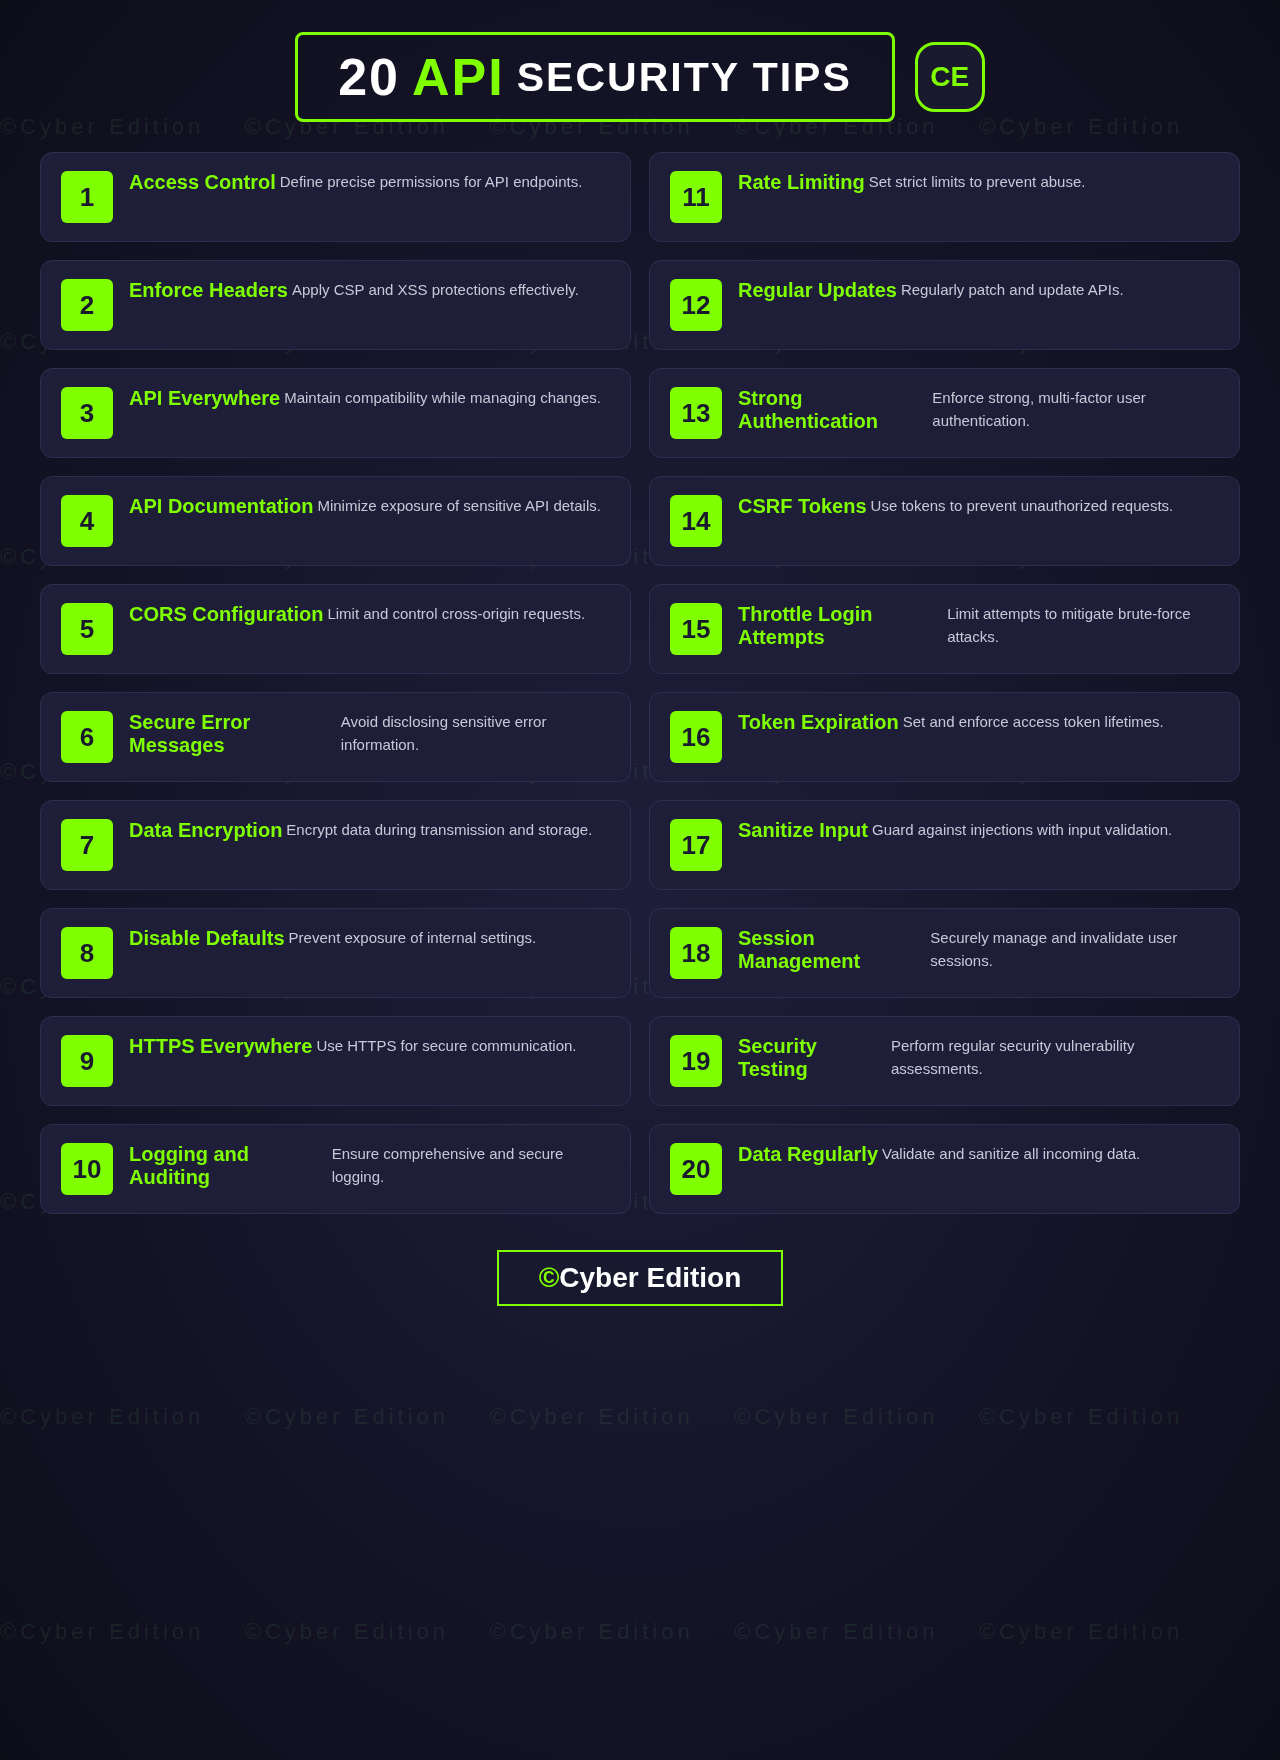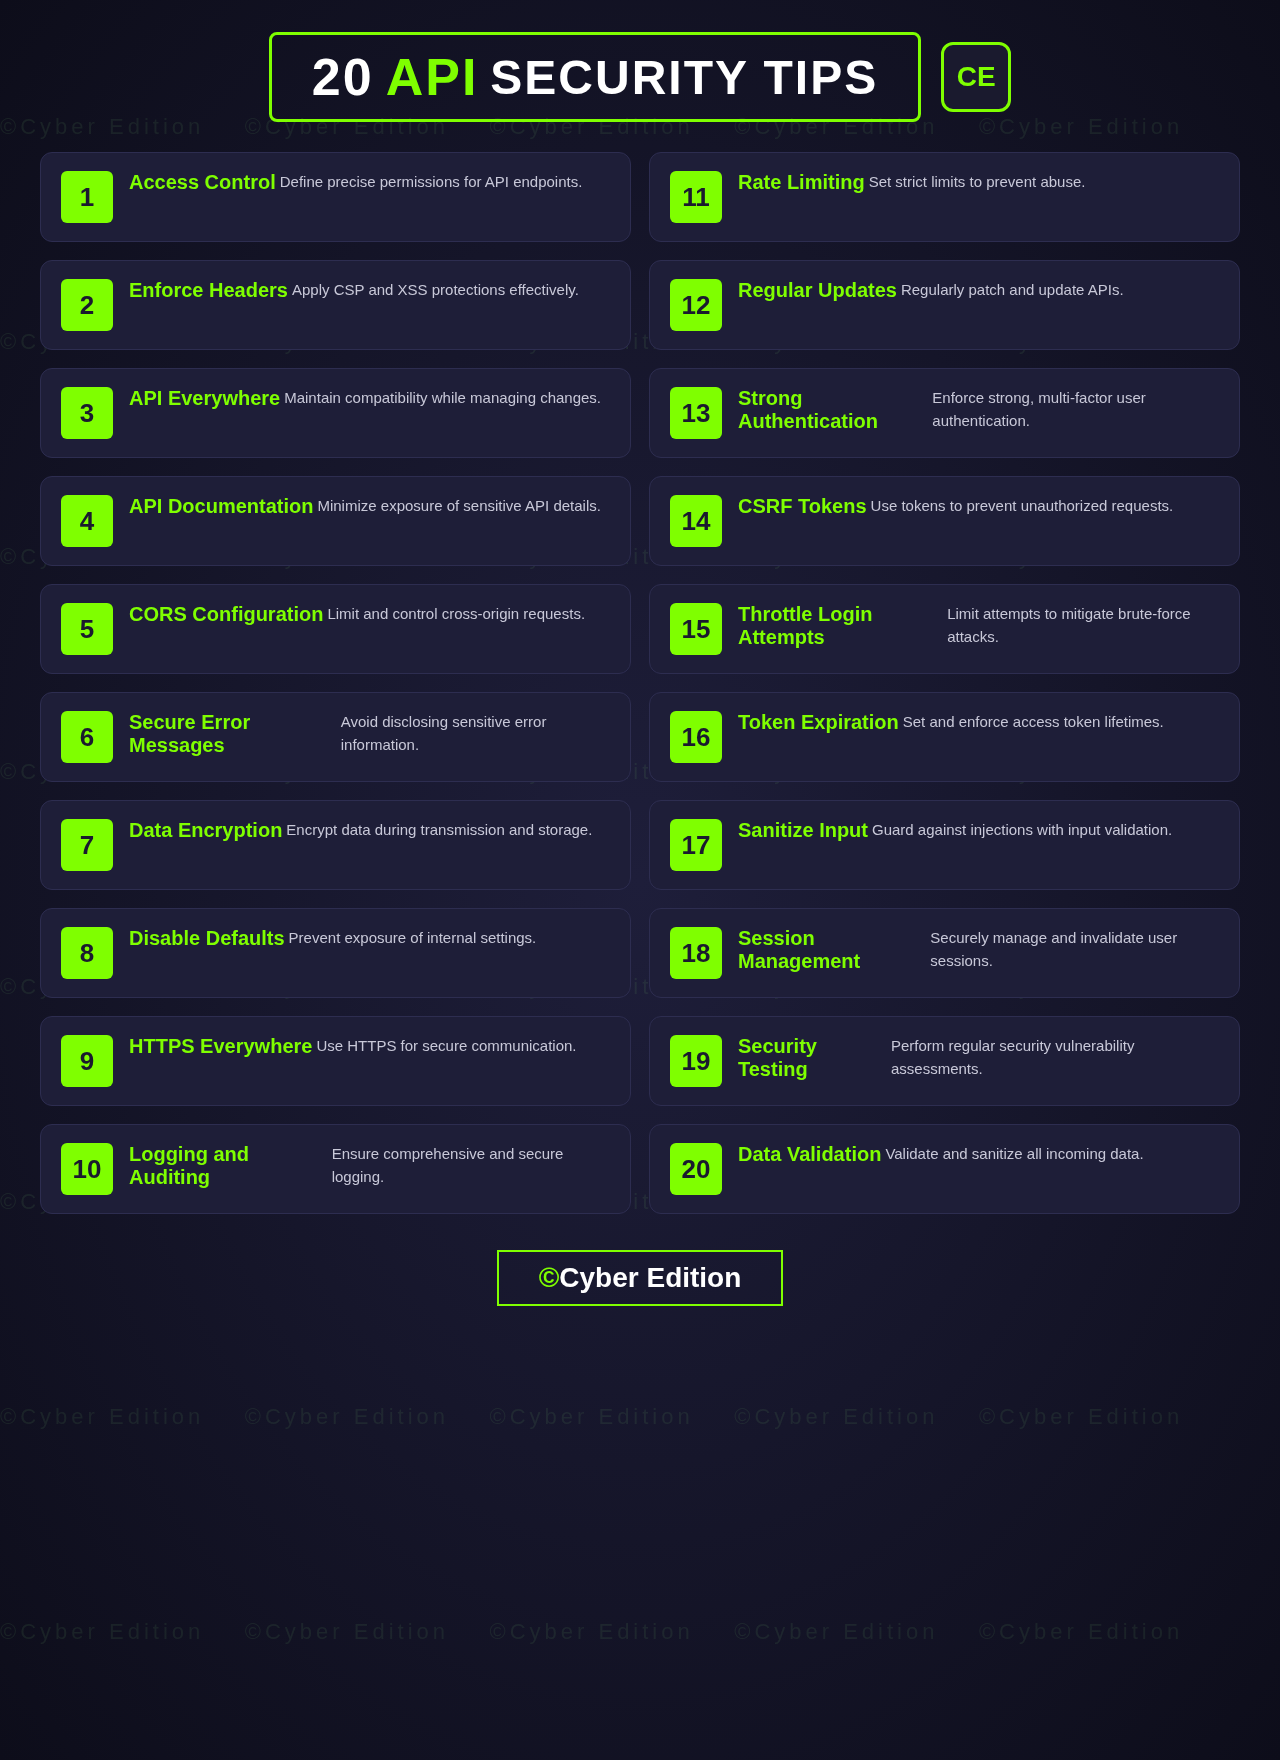--- a/index.html
+++ b/index.html
@@ -70,28 +70,28 @@
 
     .title-api {
       color: #7fff00;
       font-size: 52px;
       font-weight: 700;
       letter-spacing: 2px;
     }
 
     .title-rest {
       color: #ffffff;
-      font-size: 48px;
+      font-size: 41px;
       font-weight: 900;
       letter-spacing: 2px;
     }
 
     .logo-box {
       border: 3px solid #7fff00;
-      border-radius: 12px;
+      border-radius: 20px;
       width: 70px;
       height: 70px;
       display: flex;
       align-items: center;
       justify-content: center;
       background: #1a1a2e;
     }
 
     .logo-text {
       color: #7fff00;
@@ -375,21 +375,21 @@
       <div class="tip-content">
         <span class="tip-title">Logging and Auditing</span>
         <span class="tip-desc">Ensure comprehensive and secure logging.</span>
       </div>
     </div>
       <div class="tip-card">
       <div class="tip-number-box">
         <span class="tip-number">20</span>
       </div>
       <div class="tip-content">
-        <span class="tip-title">Data Validation</span>
+        <span class="tip-title">Data Regularly</span>
         <span class="tip-desc">Validate and sanitize all incoming data.</span>
       </div>
     </div>
     </div>
 
   <div class="footer">
     <div class="footer-box">
       <span class="footer-text">
         <span class="footer-copy">©</span><span>Cyber Edition</span>
       </span>

